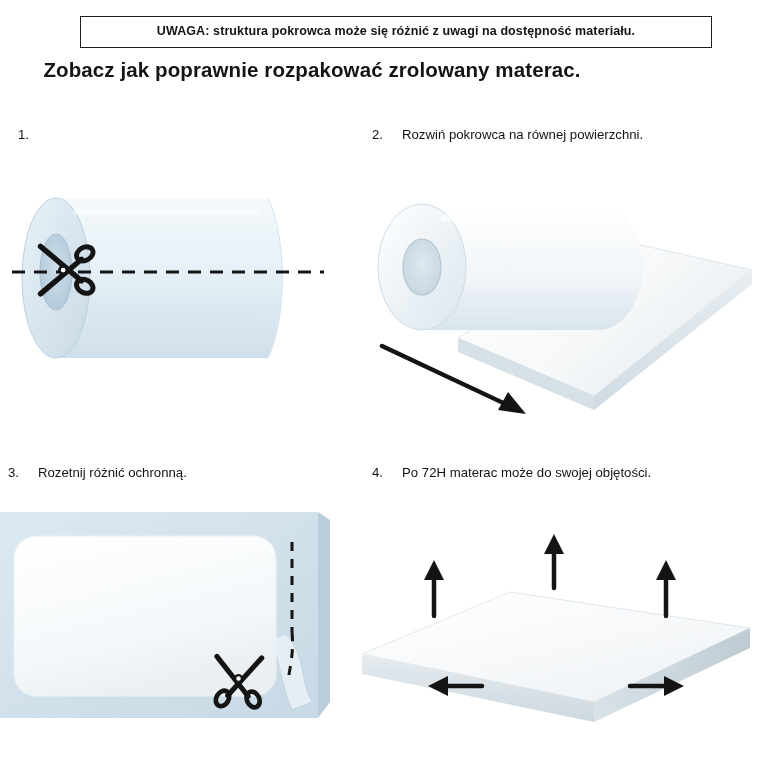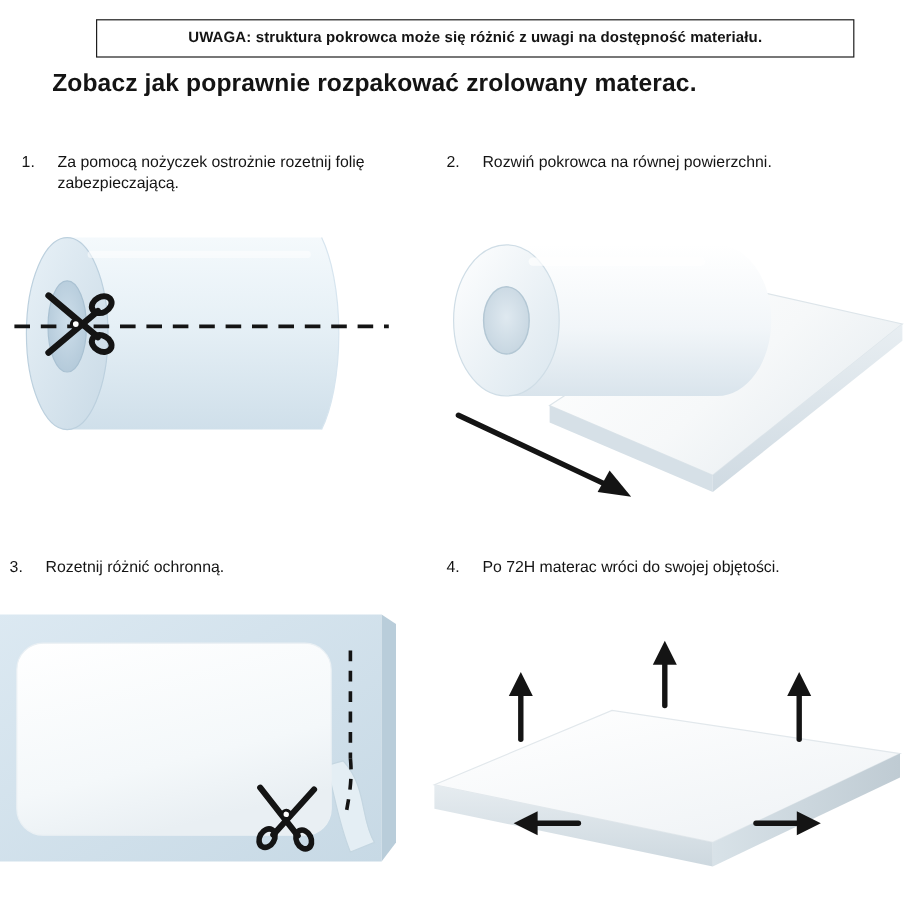--- a/index.html
+++ b/index.html
@@ -83,36 +83,35 @@
 <body>
 
 <div class="notice">
   <div class="notice-text">UWAGA: struktura pokrowca może się różnić z uwagi na dostępność materiału.</div>
 </div>
 
 <div class="heading">Zobacz jak poprawnie rozpakować zrolowany materac.</div>
 
 <div class="step-caption" id="cap1">
   <span class="step-num">1.</span>
-  <span class="step-text">Za pomocą nożyczek ostrożnie rozetnij folię zabezpieczającą.</span>
 </div>
 
 <div class="step-caption" id="cap2">
   <span class="step-num">2.</span>
   <span class="step-text">Rozwiń pokrowca na równej powierzchni.</span>
 </div>
 
 <div class="step-caption" id="cap3">
   <span class="step-num">3.</span>
   <span class="step-text">Rozetnij różnić ochronną.</span>
 </div>
 
 <div class="step-caption" id="cap4">
   <span class="step-num">4.</span>
-  <span class="step-text">Po 72H materac wróci do swojej objętości.</span>
+  <span class="step-text">Po 72H materac może do swojej objętości.</span>
 </div>
 
 <div class="figure" id="fig1">
   <svg width="330" height="230" viewBox="0 0 330 230" xmlns="http://www.w3.org/2000/svg">
     <defs>
       <linearGradient id="rollBody" x1="0" y1="0" x2="0" y2="1">
         <stop offset="0%" stop-color="#f4f9fc"></stop>
         <stop offset="45%" stop-color="#e6f0f6"></stop>
         <stop offset="100%" stop-color="#cfdfea"></stop>
       </linearGradient>

